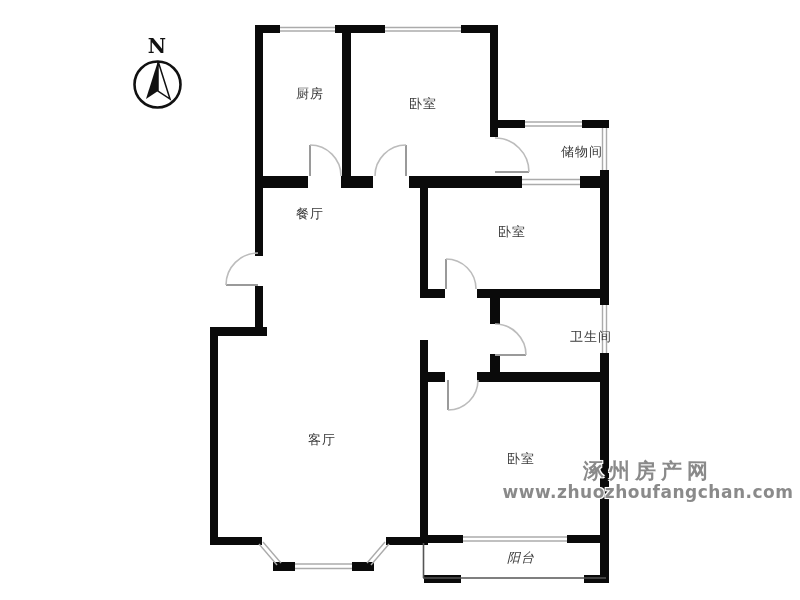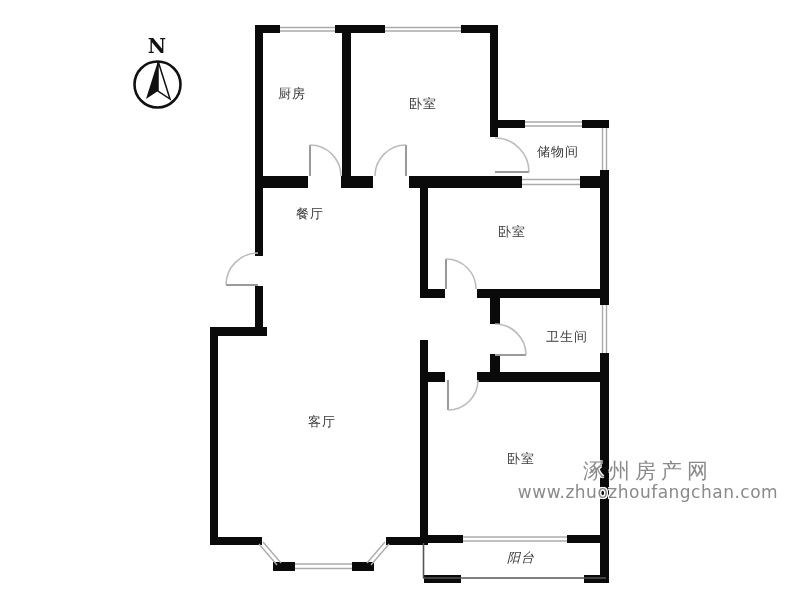--- a/index.html
+++ b/index.html
@@ -26,21 +26,21 @@
     position:absolute;width:90px;margin-left:-45px;text-align:center;
     font-size:13px;color:var(--label);letter-spacing:1px;white-space:nowrap;
   }
   .compass-n{
     position:absolute;width:40px;margin-left:-20px;text-align:center;
     font-family:"DejaVu Serif","Liberation Serif",serif;
     font-size:20px;font-weight:bold;color:#111;
   }
   .watermark{
     position:absolute;text-align:left;transform:translateX(-50%);
-    color:var(--watermark);font-weight:normal;
+    color:var(--watermark);font-weight:bold;
     text-shadow:-1px -1px 0 #fff,1px -1px 0 #fff,-1px 1px 0 #fff,1px 1px 0 #fff,0 0 2px #fff;
   }
   .wm-name{font-size:21px;letter-spacing:5px;}
   .wm-url{font-size:17px;letter-spacing:0.5px;}
 </style>
 </head>
 <body>
 
 <svg id="plan-svg" width="800" height="600" viewBox="0 0 800 600">
 
@@ -171,24 +171,24 @@
 
   <g>
     <circle cx="157.5" cy="84.5" r="23" fill="none" stroke="#111" stroke-width="2.6"></circle>
     <polygon points="158,61 146,99 158,91" fill="#111"></polygon>
     <polygon points="158,61 170,99 158,91" fill="#ffffff" stroke="#111" stroke-width="1.5"></polygon>
   </g>
 </svg>
 
 <div class="compass-n" style="left:157px;top:34px;">N</div>
 
-<div class="room-label" style="left:292px;top:85px;">厨房</div>
+<div class="room-label" style="left:310px;top:85px;">厨房</div>
 <div class="room-label" style="left:423px;top:95px;">卧室</div>
-<div class="room-label" style="left:558px;top:143px;">储物间</div>
+<div class="room-label" style="left:558px;top:143px;text-align:right;">储物间</div>
 <div class="room-label" style="left:310px;top:205px;font-family:Liberation Mono, monospace;">餐厅</div>
 <div class="room-label" style="left:512px;top:223px;">卧室</div>
-<div class="room-label" style="left:567px;top:328px;">卫生间</div>
-<div class="room-label" style="left:322px;top:413px;">客厅</div>
+<div class="room-label" style="left:591px;top:328px;">卫生间</div>
+<div class="room-label" style="left:322px;top:431px;">客厅</div>
 <div class="room-label" style="left:521px;top:450px;">卧室</div>
 <div class="room-label" style="left:521px;top:549px;font-style:italic;">阳台</div>
 
 <div class="watermark wm-name" style="left:648px;top:457px;">涿州房产网</div>
 <div class="watermark wm-url" style="left:648px;top:482px;">www.zhuozhoufangchan.com</div>
 
 </body></html>

